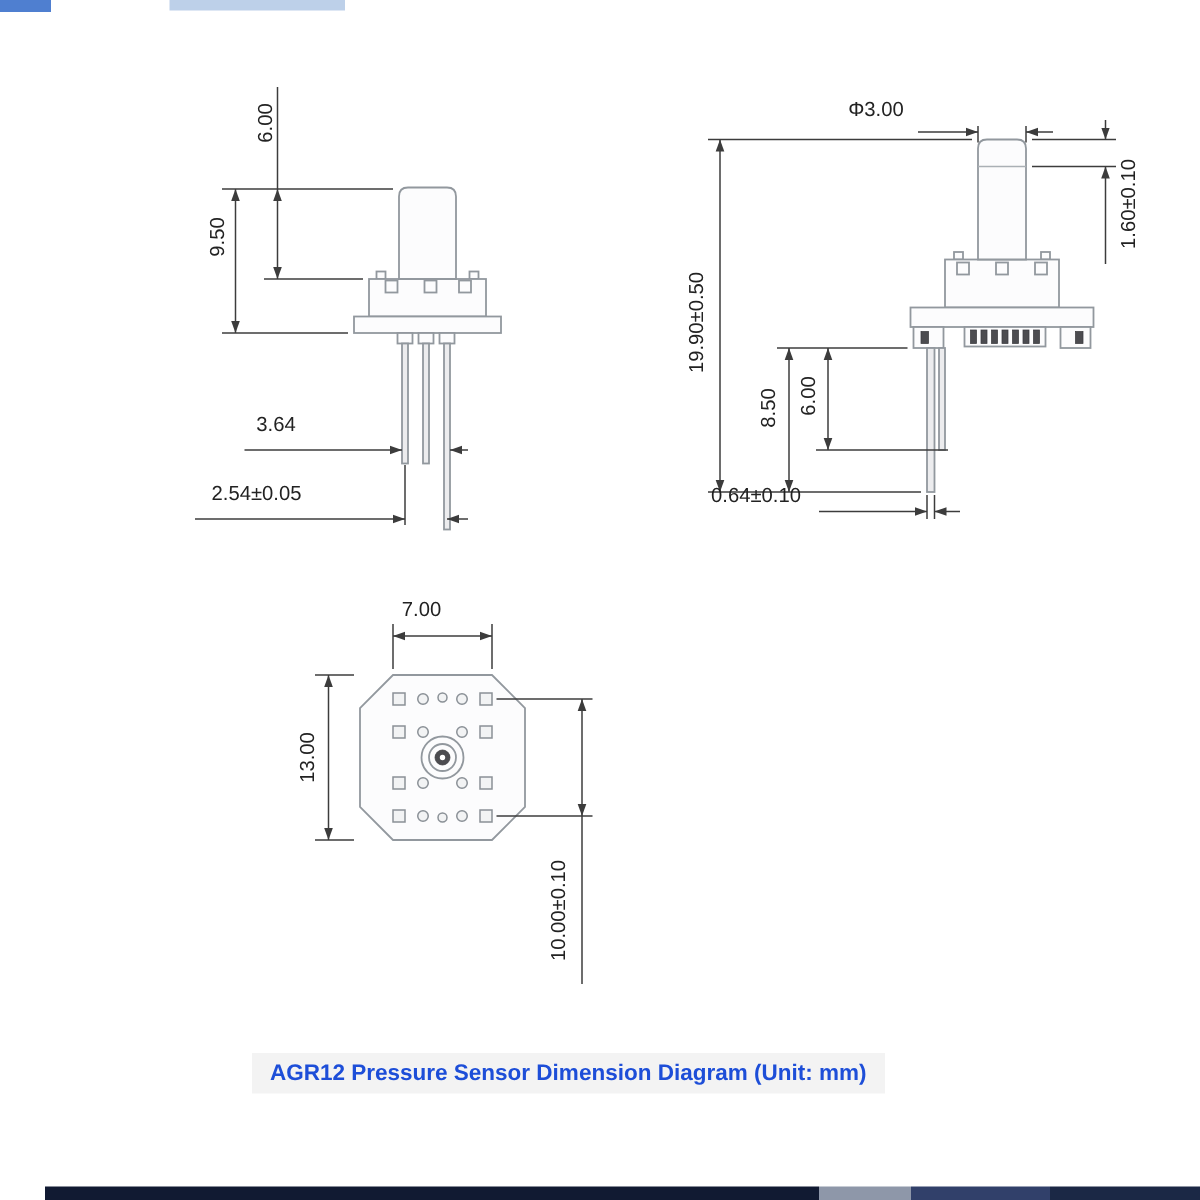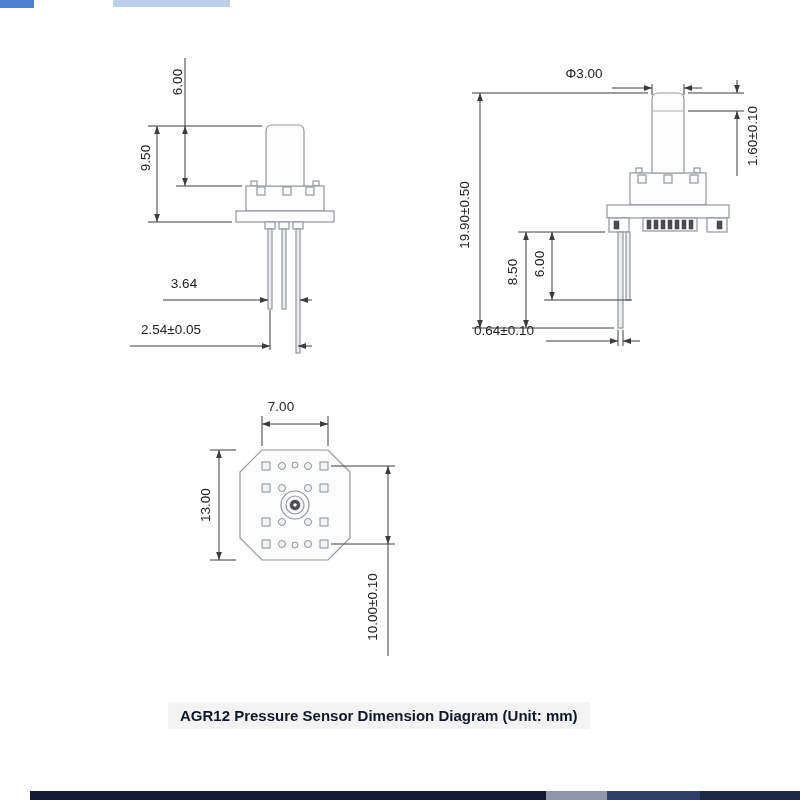--- a/index.html
+++ b/index.html
@@ -9,21 +9,21 @@
   svg text{font-family:"Liberation Sans",sans-serif;font-size:13.5px;fill:#222;
            text-anchor:middle;dominant-baseline:middle;}
   .part rect,.part path,.part polygon,.part circle{fill:#fcfcfd;stroke:#92989e;stroke-width:1.2;}
   .part .pin{fill:#ececee;}
   .part .pad{fill:#f2f3f4;stroke:#8a9096;stroke-width:1;}
   .part .fill-dark{fill:#4c4c50;stroke:#3c3c40;stroke-width:.5;}
   .part .fill-white{fill:#ffffff;stroke:none;}
   .part line.thin{stroke:#aab0b5;stroke-width:1;}
   .dim line{stroke:#3c3c3c;stroke-width:1;fill:none;}
   .caption{position:absolute;left:168px;top:702px;background:#f3f3f3;padding:5px 12px;
-           font-weight:bold;font-size:15px;color:#0f172a;white-space:nowrap;}
+           font-weight:bold;font-size:15px;color:#1d4ed8;white-space:nowrap;}
   .bar-tl{position:absolute;left:0;top:0;width:34px;height:8px;background:#4f7fd0;}
   .bar-tc{position:absolute;left:113px;top:0;width:117px;height:7px;background:#bdd0e9;}
   .bar-bottom{position:absolute;left:30px;top:791px;width:770px;height:9px;
       background:linear-gradient(90deg,#111a32 0,#111a32 67%,#8e97a9 67%,#8e97a9 75%,
                  #31406a 75%,#31406a 87%,#1b2845 87%,#1b2845 100%);}
 </style>
 </head>
 <body>
 
 <div class="stage">

